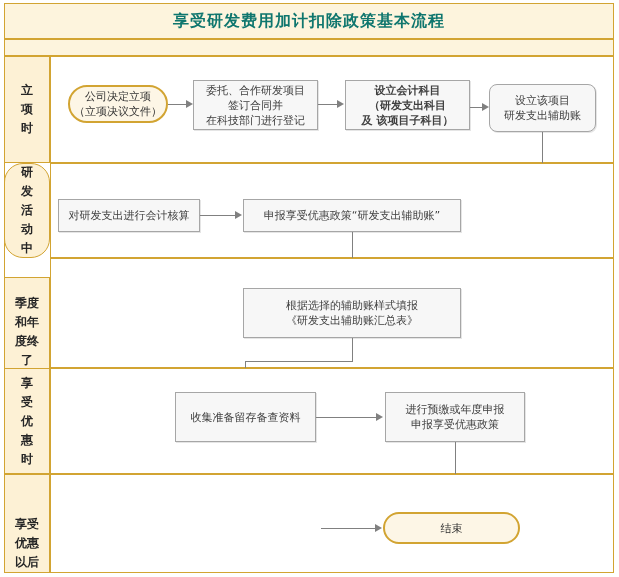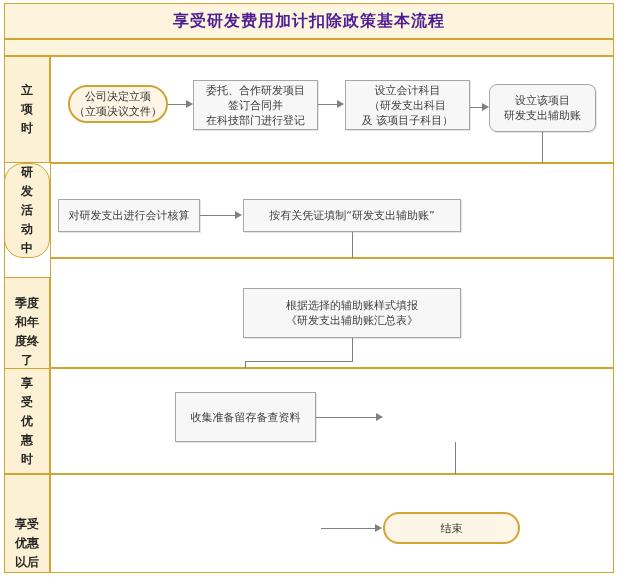--- a/index.html
+++ b/index.html
@@ -38,21 +38,21 @@
     box-sizing: border-box;
     background: #fdf4dd;
     border: 1px solid #d2a432;
     display: flex;
     align-items: center;
     justify-content: center;
   }
   .title-text {
     font-size: 16px;
     font-weight: bold;
-    color: #4c1d95;
+    color: #0f766e;
     letter-spacing: 1px;
     font-family: "DejaVu Sans", "Liberation Sans", sans-serif;
   }
   .spacer-bar {
     position: absolute;
     left: 4px;
     top: 39px;
     width: 610px;
     height: 17px;
     box-sizing: border-box;
@@ -169,21 +169,21 @@
   </div>
   <div class="lane-cell" style="top:56px;height:107px;"></div>
 
   <div class="node" style="left:193px;top:80px;width:125px;height:50px;">委托、合作研发项目
 签订合同并
 在科技部门进行登记</div>
 
   <div class="node terminator" style="left:68px;top:85px;width:100px;height:38px;">公司决定立项
 （立项决议文件）</div>
 
-  <div class="node" style="left:345px;top:80px;width:125px;height:50px;">设立会计科目
+  <div class="node" style="left:345px;top:80px;width:125px;height:50px;font-weight:bold;">设立会计科目
 （研发支出科目
 及 该项目子科目）</div>
 
   <div class="node" style="left:489px;top:84px;width:107px;height:48px;border-radius:8px;">设立该项目
 研发支出辅助账</div>
 
   <div class="hline" style="left:168px;top:104px;width:18px;"></div>
   <div class="arrow-r" style="left:186px;top:100px;"></div>
 
   <div class="hline" style="left:318px;top:104px;width:19px;"></div>
@@ -197,21 +197,21 @@
   <div class="vline" style="left:129px;top:181px;height:11px;"></div>
   <div class="arrow-d" style="left:125px;top:191px;"></div>
 
   <div class="stage-cell" style="top:163px;height:95px;border-radius:19px;">
     <span class="stage-label vert">研发活动中</span>
   </div>
   <div class="lane-cell" style="top:163px;height:95px;"></div>
 
   <div class="node" style="left:58px;top:199px;width:142px;height:33px;">对研发支出进行会计核算</div>
 
-  <div class="node" style="left:243px;top:199px;width:218px;height:33px;">按有关凭证填制“研发支出辅助账”</div>
+  <div class="node" style="left:243px;top:199px;width:218px;height:33px;">申报享受优惠政策“研发支出辅助账”</div>
 
   <div class="hline" style="left:200px;top:215px;width:35px;"></div>
   <div class="arrow-r" style="left:235px;top:211px;"></div>
 
   <div class="vline" style="left:352px;top:232px;height:50px;"></div>
   <div class="arrow-d" style="left:348px;top:281px;"></div>
 
   <div class="stage-cell" style="top:258px;height:110px;margin-top:19px;">
     <span class="stage-label vert2">季度和年度终了</span>
   </div>
@@ -225,20 +225,22 @@
   <div class="vline" style="left:245px;top:361px;height:24px;"></div>
   <div class="arrow-d" style="left:241px;top:384px;"></div>
 
   <div class="stage-cell" style="top:368px;height:106px;">
     <span class="stage-label vert">享受优惠时</span>
   </div>
   <div class="lane-cell" style="top:368px;height:106px;"></div>
 
   <div class="node" style="left:175px;top:392px;width:141px;height:50px;">收集准备留存备查资料</div>
 
+  <div class="node" style="left:385px;top:392px;width:140px;height:50px;">进行预缴或年度申报
+申报享受优惠政策</div>
 
   <div class="hline" style="left:316px;top:417px;width:60px;"></div>
   <div class="arrow-r" style="left:376px;top:413px;"></div>
 
   <div class="vline" style="left:455px;top:442px;height:44px;"></div>
   <div class="hline" style="left:248px;top:486px;width:208px;"></div>
   <div class="vline" style="left:248px;top:486px;height:17px;"></div>
   <div class="arrow-d" style="left:244px;top:502px;"></div>
 
   <div class="stage-cell" style="top:474px;height:99px;align-items:flex-end;">

